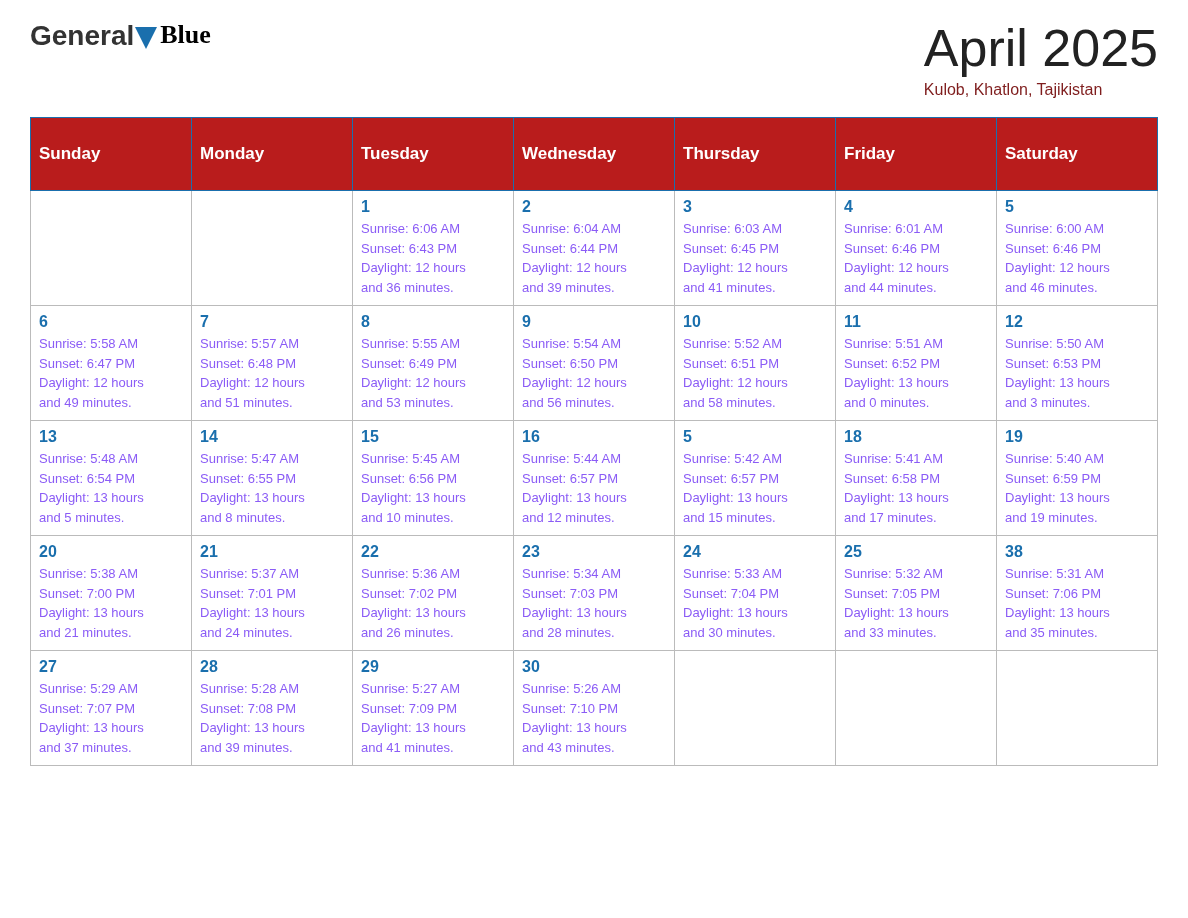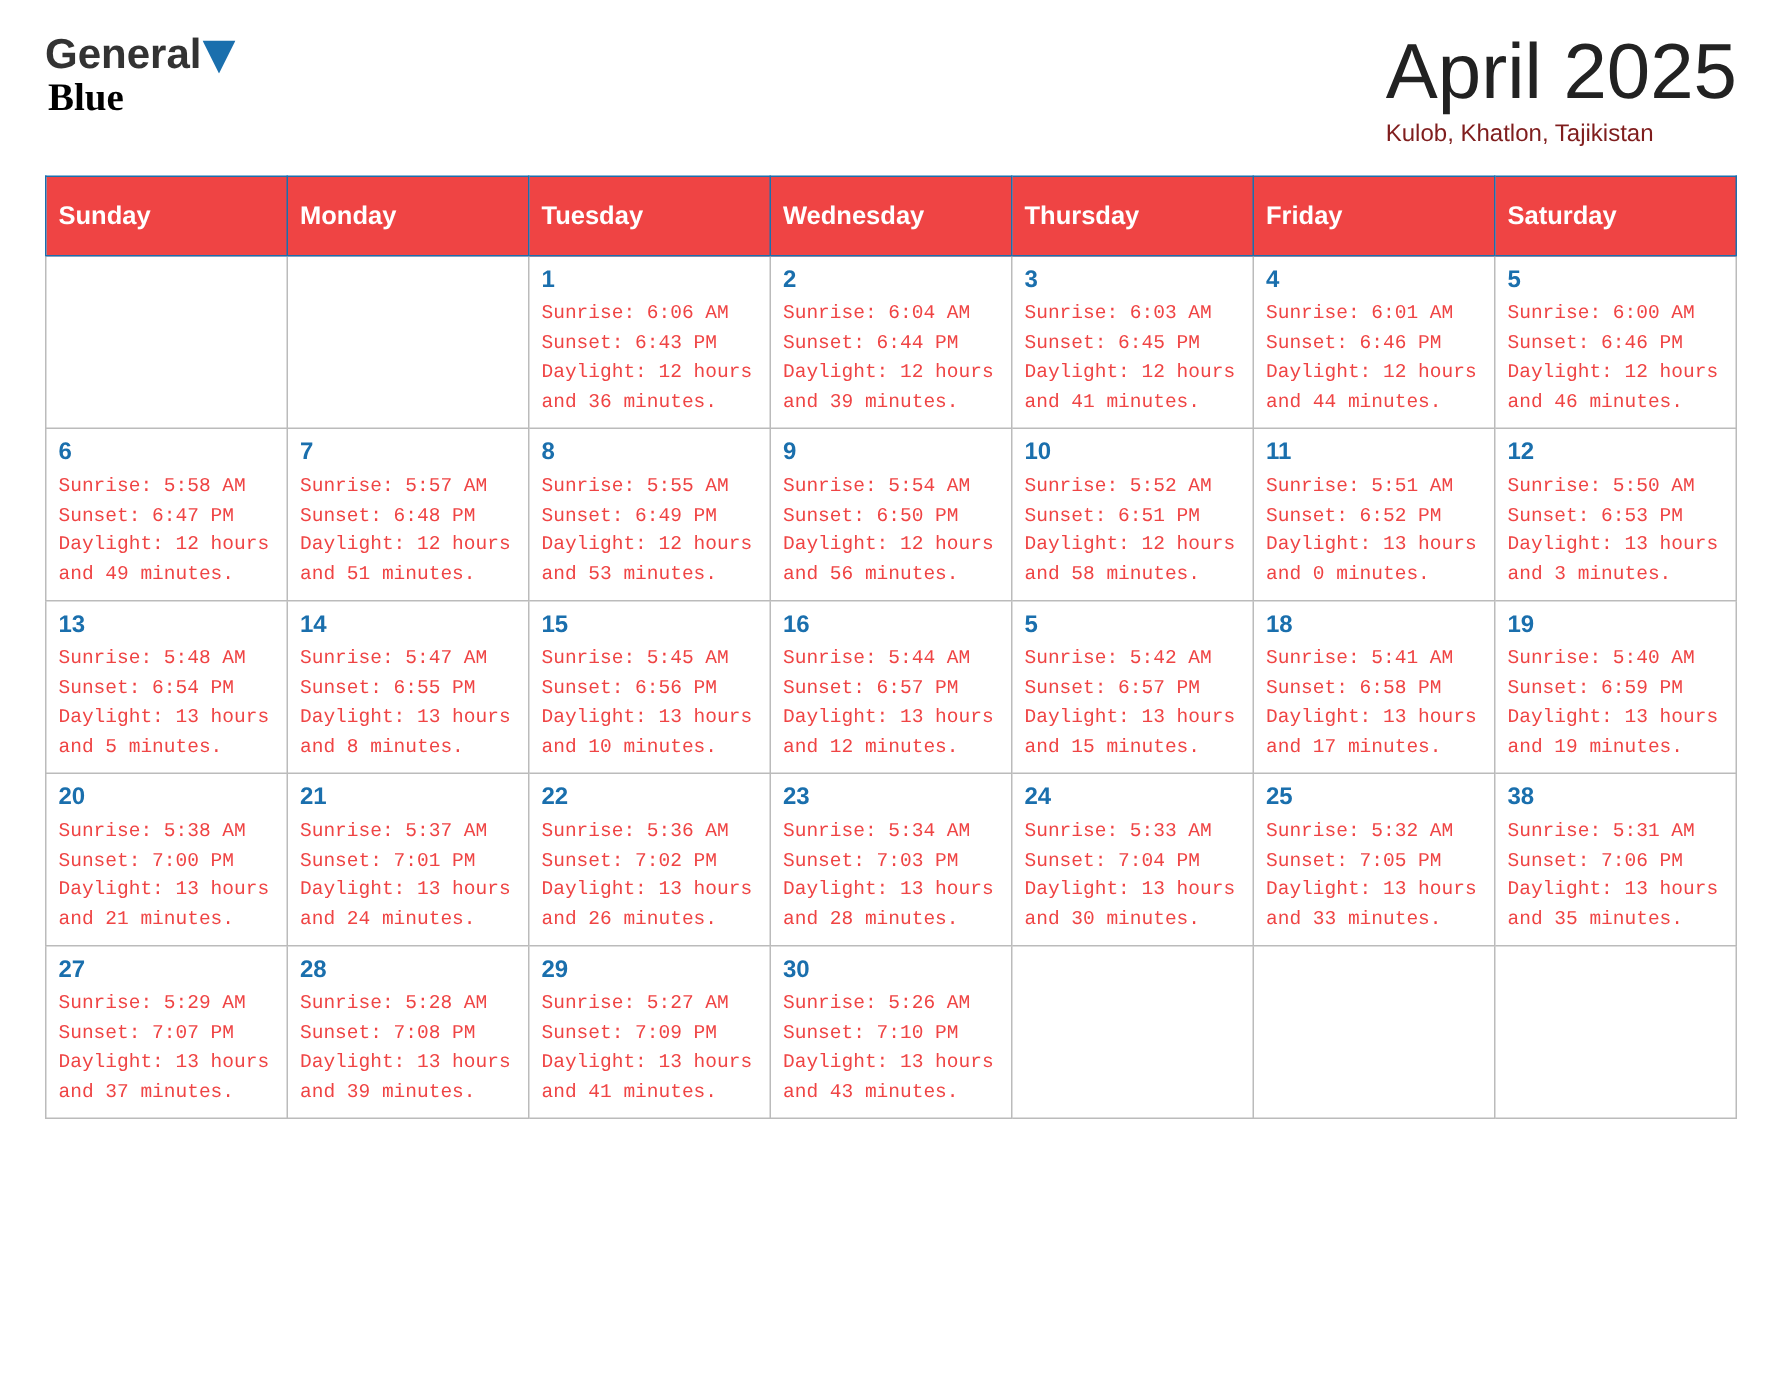--- a/index.html
+++ b/index.html
@@ -12,22 +12,22 @@
       padding: 20px 30px 30px 30px;
     }
     .header {
       display: flex;
       justify-content: space-between;
       align-items: flex-start;
       margin-bottom: 18px;
     }
     .logo {
       display: flex;
-      flex-direction: column;
-      align-items: flex-start;
+      flex-direction: row;
+      align-items: center;
     }
     .logo-general {
       color: #333;
     }
     .logo-blue-word {
       color: #1a6fad;
       font-size: 28px;
       font-weight: bold;
     }
     .title-block {
@@ -43,49 +43,48 @@
       font-size: 16px;
       color: #7f1d1d;
       margin-top: 4px;
     }
     .calendar {
       width: 100%;
       border-collapse: collapse;
       border: 1px solid #bbb;
     }
     .calendar th {
-      background: #ef4444;
+      background: #b91c1c;
       color: #fff;
       font-size: 17px;
       font-weight: bold;
-      padding: 16px 8px;
+      padding: 26px 8px;
       text-align: left;
       border: 1px solid #1a6fad;
     }
     .calendar td {
       vertical-align: top;
       border: 1px solid #bbb;
       padding: 7px 8px 8px 8px;
       width: 14.28%;
       min-height: 90px;
       font-size: 13.5px;
       color: #222;
     }
     .day-number {
       font-size: 16px;
       font-weight: bold;
       color: #1a6fad;
       display: block;
       margin-bottom: 3px;
     }
     .day-info {
-      color: #ef4444;
+      color: #8b5cf6;
       font-size: 13px;
       line-height: 1.5;
-      font-family: Liberation Mono, monospace;
     }
     .empty-cell {
       background: #fff;
     }
     .logo-icon {
       display: flex;
       align-items: center;
       gap: 0px;
     }
   </style>

